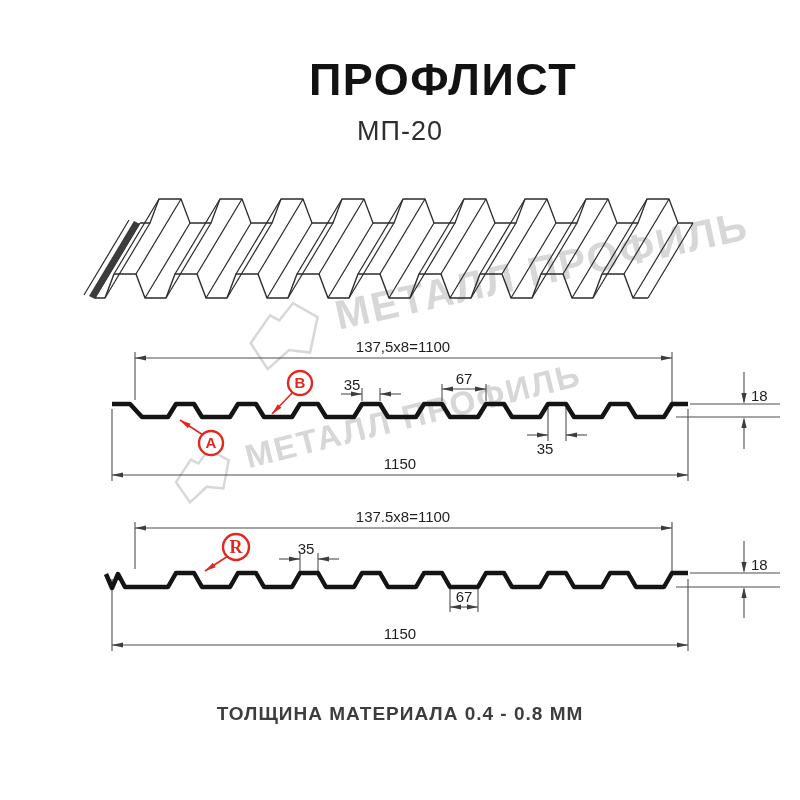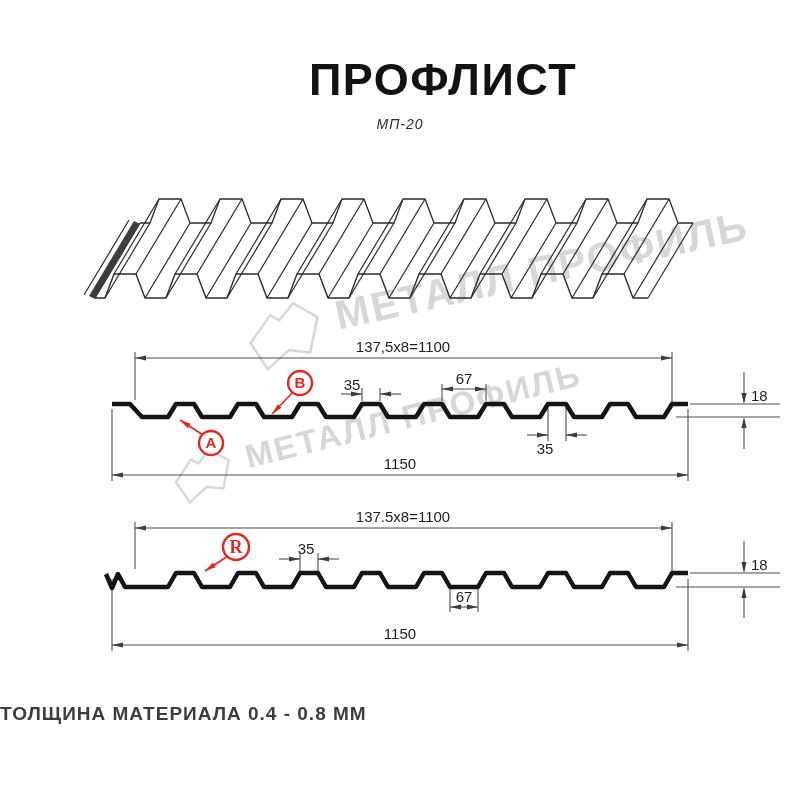--- a/index.html
+++ b/index.html
@@ -1,22 +1,22 @@
 <!DOCTYPE html>
 <html><head>
 <meta charset="utf-8">
 <style>
   html,body{margin:0;padding:0;}
   body{width:800px;height:800px;background:#ffffff;position:relative;overflow:hidden;
        font-family:"Liberation Sans",sans-serif;}
   .title{position:absolute;top:54px;left:0;width:800px;text-align:center;
          font-size:45px;font-weight:800;letter-spacing:1.5px;color:#121212;padding-left:43px;}
   .subtitle{position:absolute;top:116px;left:0;width:800px;text-align:center;
-            font-size:14px;font-weight:400;letter-spacing:1px;color:#2d2d2d;font-style:italic;}
-  .footer-note{position:absolute;top:703px;left:0;width:800px;
+            font-size:27px;font-weight:400;letter-spacing:1px;color:#2d2d2d;}
+  .footer-note{position:absolute;top:703px;left:0;width:800px;text-align:center;
                font-size:19px;font-weight:600;letter-spacing:1px;color:#3d3d3d;}
   .wm{position:absolute;display:flex;align-items:center;white-space:nowrap;
       color:#d7d7d7;font-weight:bold;z-index:1;transform-origin:0 50%;}
   .wm .wm-txt{letter-spacing:2px;}
   .wm1{left:246px;top:296px;font-size:41px;transform:rotate(-12.5deg);}
   .wm2{left:172px;top:443px;font-size:33px;transform:rotate(-14deg);}
   .wm svg{margin-right:14px;}
   .wm1 svg{margin-top:16px;}
   .wm2 svg{margin-top:14px;}
   svg.layer{position:absolute;left:0;z-index:2;}

